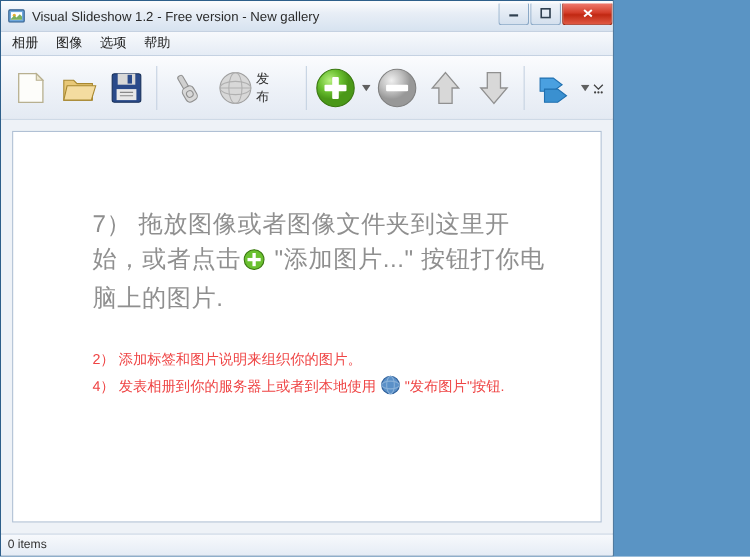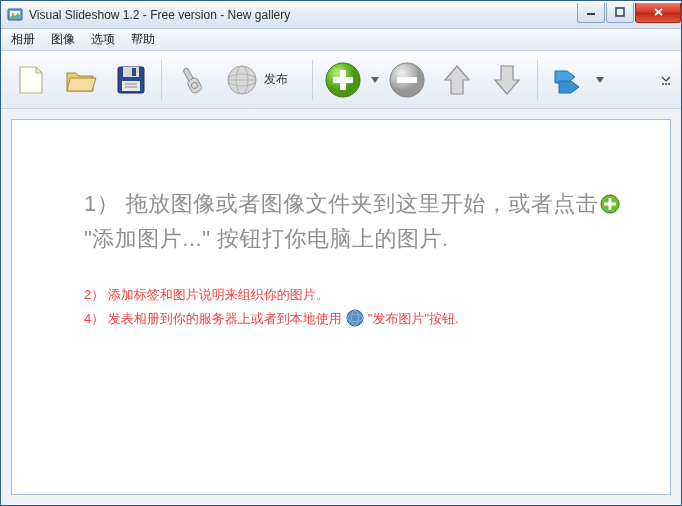--- a/index.html
+++ b/index.html
@@ -1,17 +1,17 @@
 <!DOCTYPE html>
 <html><head>
 <meta charset="utf-8">
 <style>
 *{margin:0;padding:0;box-sizing:border-box;font-family:"Microsoft YaHei",Tahoma,Arial,sans-serif}
 body{background:#5a94c4;width:682px;height:506px;overflow:hidden}
-.window{width:682px;height:506px;background:#fff;border:1px solid #2e5f8a;display:flex;flex-direction:column}
+.window{width:558px;height:506px;background:#fff;border:1px solid #2e5f8a;display:flex;flex-direction:column}
 .titlebar{height:28px;background:linear-gradient(#fdfdfe,#e8eef6 40%,#d7e3f0);display:flex;align-items:center;padding:0 0 0 6px;border-bottom:1px solid #b8c8db}
 .titlebar .appicon{width:16px;height:16px;margin-right:6px}
 .titlebar .title{font-size:12px;color:#2b2b2b;flex:1}
 .winbtns{display:flex;height:20px;margin-top:-4px}
 .winbtn{width:28px;height:20px;margin-left:1px;border:1px solid #8aa8c6;border-top:none;border-radius:0 0 3px 3px;background:linear-gradient(#f0f4f9,#d4e0ee);display:flex;align-items:center;justify-content:center;cursor:pointer}
 .winbtn.close{width:46px;background:linear-gradient(#f07a6e,#d43d2a 45%,#c12812 55%,#e05a44);border-color:#a02812}
 .winbtn svg{display:block}
 .menubar{height:22px;background:linear-gradient(#f7f9fc,#e5ecf5);border-bottom:1px solid #c5d2e2;display:flex;align-items:center;padding:0 2px}
 .menuitem{padding:18px 8px;font-size:12px;color:#1a1a1a;cursor:pointer}
 .toolbar{height:58px;background:linear-gradient(#fbfcfe,#eef2f8 50%,#e4eaf3);border-bottom:1px solid #c5d2e2;display:flex;align-items:center;padding:0 6px;gap:2px}
@@ -172,31 +172,34 @@
           <circle cx="2" cy="10" r="1" fill="#404040"></circle>
           <circle cx="5" cy="10" r="1" fill="#404040"></circle>
           <circle cx="8" cy="10" r="1" fill="#404040"></circle>
         </svg>
     </div>
   </div>
 
   <div class="content">
     <div class="canvas">
       <div class="step1">
-        <span>1） 拖放图像或者图像文件夹到这里开始，或者点击</span><span class="inline-icon"><svg width="20" height="20" viewBox="0 0 20 20">
+        <span>7） 拖放图像或者图像文件夹到这里开始，或者点击</span><span class="inline-icon"><svg width="20" height="20" viewBox="0 0 20 20">
               <circle cx="10" cy="10" r="9" fill="#6ac030" stroke="#3a7810"></circle>
               <rect x="8.5" y="4" width="3" height="12" fill="#fff"></rect>
               <rect x="4" y="8.5" width="12" height="3" fill="#fff"></rect>
             </svg></span> <span>"添加图片..." 按钮打你电脑上的图片.</span>
       </div>
       <div class="step23">2） 添加标签和图片说明来组织你的图片。</div>
       <div class="step23">
         <span>4） 发表相册到你的服务器上或者到本地使用</span><span class="inline-globe"><svg width="18" height="18" viewBox="0 0 18 18">
               <circle cx="9" cy="9" r="8" fill="#5a90c8" stroke="#30609a"></circle>
               <ellipse cx="9" cy="9" rx="8" ry="3.5" fill="none" stroke="#88b0d8"></ellipse>
               <ellipse cx="9" cy="9" rx="3.5" ry="8" fill="none" stroke="#88b0d8"></ellipse>
             </svg></span><span>"发布图片"按钮.</span>
       </div>
     </div>
   </div>
 
+  <div class="statusbar">
+    <span>0 items</span>
+  </div>
 
 </div>
 
 </body></html>

